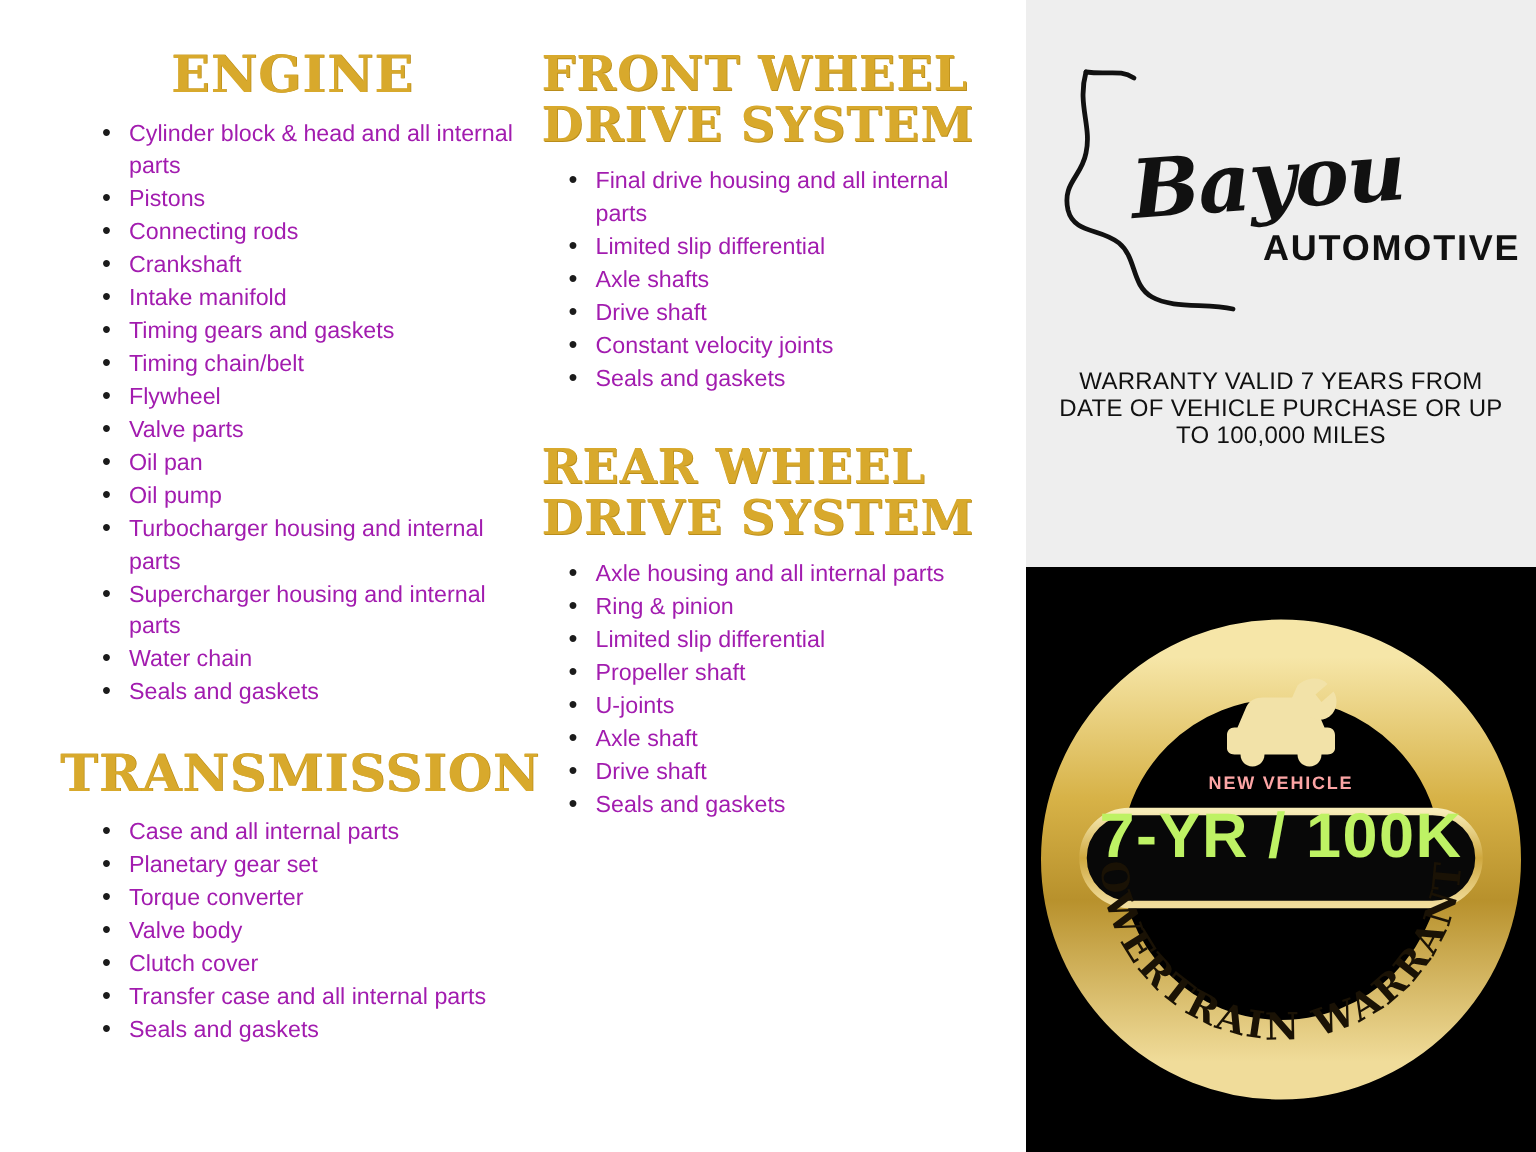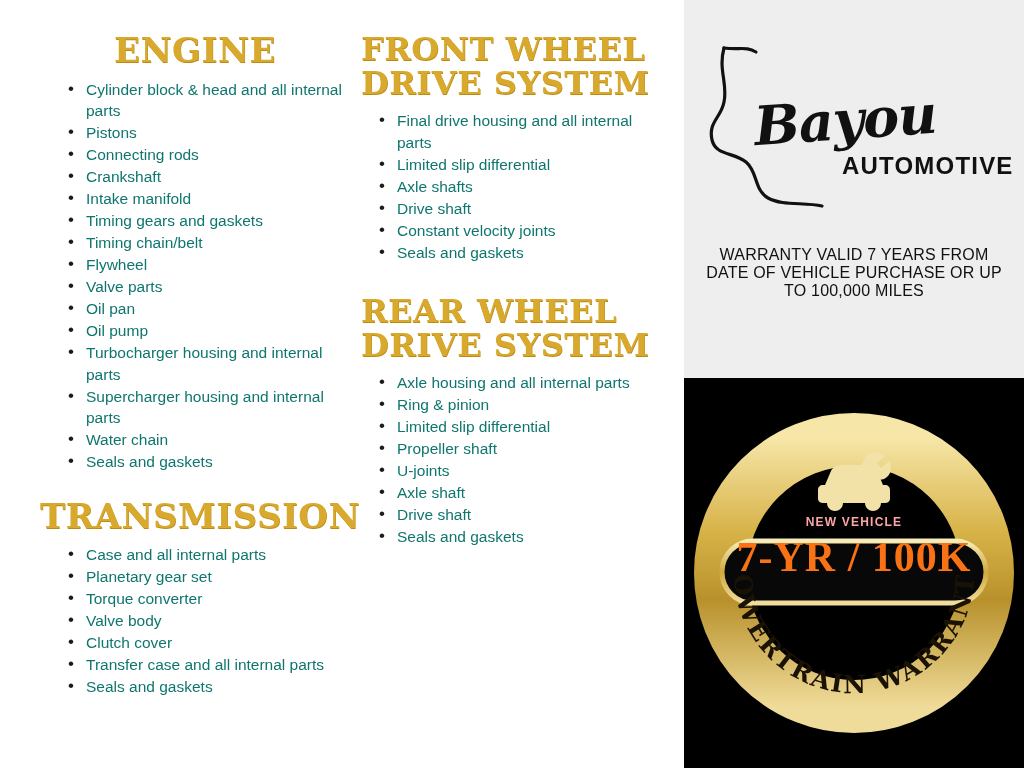--- a/index.html
+++ b/index.html
@@ -45,21 +45,21 @@
 
   ul.spec-list {
     list-style: none;
     margin-top: 10px;
     padding-left: 28px;
   }
   ul.spec-list li {
     position: relative;
     font-size: 15.5px;
     line-height: 21.5px;
-    color: #0f766e;
+    color: #a21caf;
     padding-left: 18px;
     margin-bottom: 0.5px;
   }
   ul.spec-list li::before {
     content: "\2022";
     position: absolute;
     left: 0; top: -1px;
     font-size: 17px;
     color: #1b1b1b;
   }
@@ -136,25 +136,25 @@
     font-size: 12px;
     font-weight: bold;
     letter-spacing: 1.2px;
     color: #fca5a5;
   }
   .badge-main {
     position: absolute;
     width: 100%;
     text-align: center;
     top: 155px;
-    font-family: Liberation Serif, serif;
+    font-family: Liberation Sans, sans-serif;
     font-weight: bold;
     font-size: 42px;
     letter-spacing: 1px;
-    color: #f97316;
+    color: #bef264;
   }
 </style>
 </head>
 <body>
 
 <div class="page">
 
   <div class="content">
 
     <div class="col col-left">

